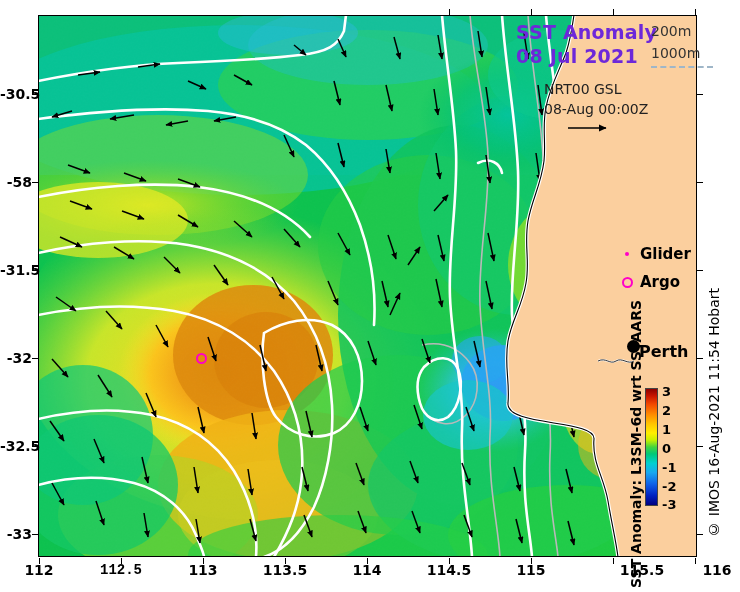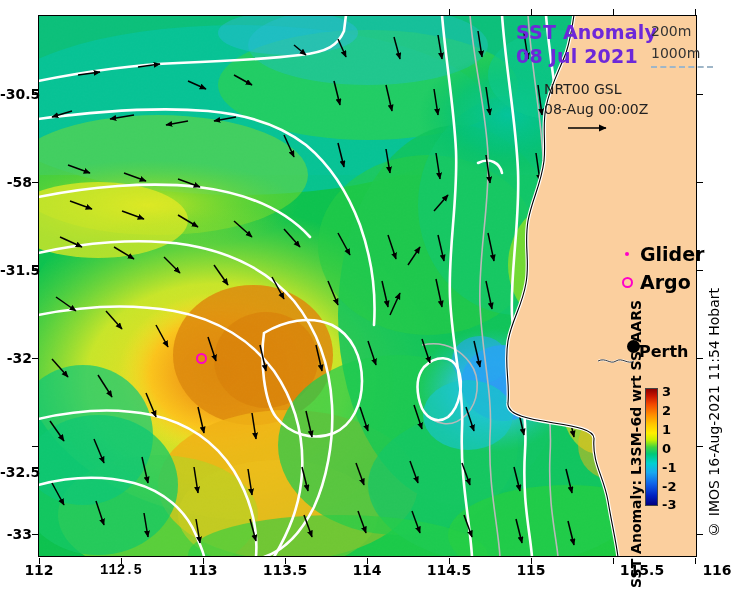--- a/index.html
+++ b/index.html
@@ -31,21 +31,21 @@
   #depth-block{position:absolute;left:651px;top:20px;font-size:14px;color:#333;line-height:22px;}
   #depth-dash{width:62px;height:0;border-top:2px dashed #9fb6c8;margin-top:2px;}
 
   #info-block{position:absolute;left:544px;top:79px;font-size:14px;color:#222;line-height:20px;}
   #vec-scale{margin-top:3px;margin-left:22px;}
 
   
   #legend-block{position:absolute;left:614px;top:240px;}
   .legend-row{display:flex;align-items:center;height:28px;}
   .legend-sym{width:26px;display:flex;justify-content:center;align-items:center;}
-  .legend-txt{font-size:19px;font-weight:bold;color:#000;}
+  .legend-txt{font-size:15px;font-weight:bold;color:#000;}
   #glider-dot{width:4px;height:4px;border-radius:50%;background:#ff00c8;}
   #argo-ring{width:11px;height:11px;border-radius:50%;border:2.5px solid #ff00c8;box-sizing:border-box;}
 
   
   #perth-marker{position:absolute;left:627px;top:340px;width:13px;height:13px;
                 border-radius:50%;background:#000;}
   #perth-label{position:absolute;left:639px;top:342px;font-size:16px;font-weight:bold;color:#000;}
 
   
   #colorbar-group{position:absolute;left:645px;top:388px;}
@@ -346,21 +346,21 @@
     <div class="tick" style="position:absolute;left:32px;top:182px;width:6px;height:1px;"></div>
     <div class="tick" style="position:absolute;left:32px;top:270px;width:6px;height:1px;"></div>
     <div class="tick" style="position:absolute;left:32px;top:358px;width:6px;height:1px;"></div>
     <div class="tick" style="position:absolute;left:32px;top:446px;width:6px;height:1px;"></div>
     <div class="tick" style="position:absolute;left:32px;top:534px;width:6px;height:1px;"></div>
 
     <div class="ylabel" style="top:94px;">-30.5</div>
     <div class="ylabel" style="top:182px;">-58</div>
     <div class="ylabel" style="top:270px;">-31.5</div>
     <div class="ylabel" style="top:358px;">-32</div>
-    <div class="ylabel" style="top:472px;">-32.5</div>
+    <div class="ylabel" style="top:446px;">-32.5</div>
     <div class="ylabel" style="top:534px;">-33</div>
   </div>
 
   <div>
     <div class="tick" style="position:absolute;left:697px;top:270px;width:6px;height:1px;"></div>
     <div class="tick" style="position:absolute;left:697px;top:358px;width:6px;height:1px;"></div>
     <div class="tick" style="position:absolute;left:697px;top:446px;width:6px;height:1px;"></div>
     <div class="tick" style="position:absolute;left:697px;top:534px;width:6px;height:1px;"></div>
     <div class="tick" style="position:absolute;left:697px;top:94px;width:6px;height:1px;"></div>
     <div class="tick" style="position:absolute;left:697px;top:182px;width:6px;height:1px;"></div>

